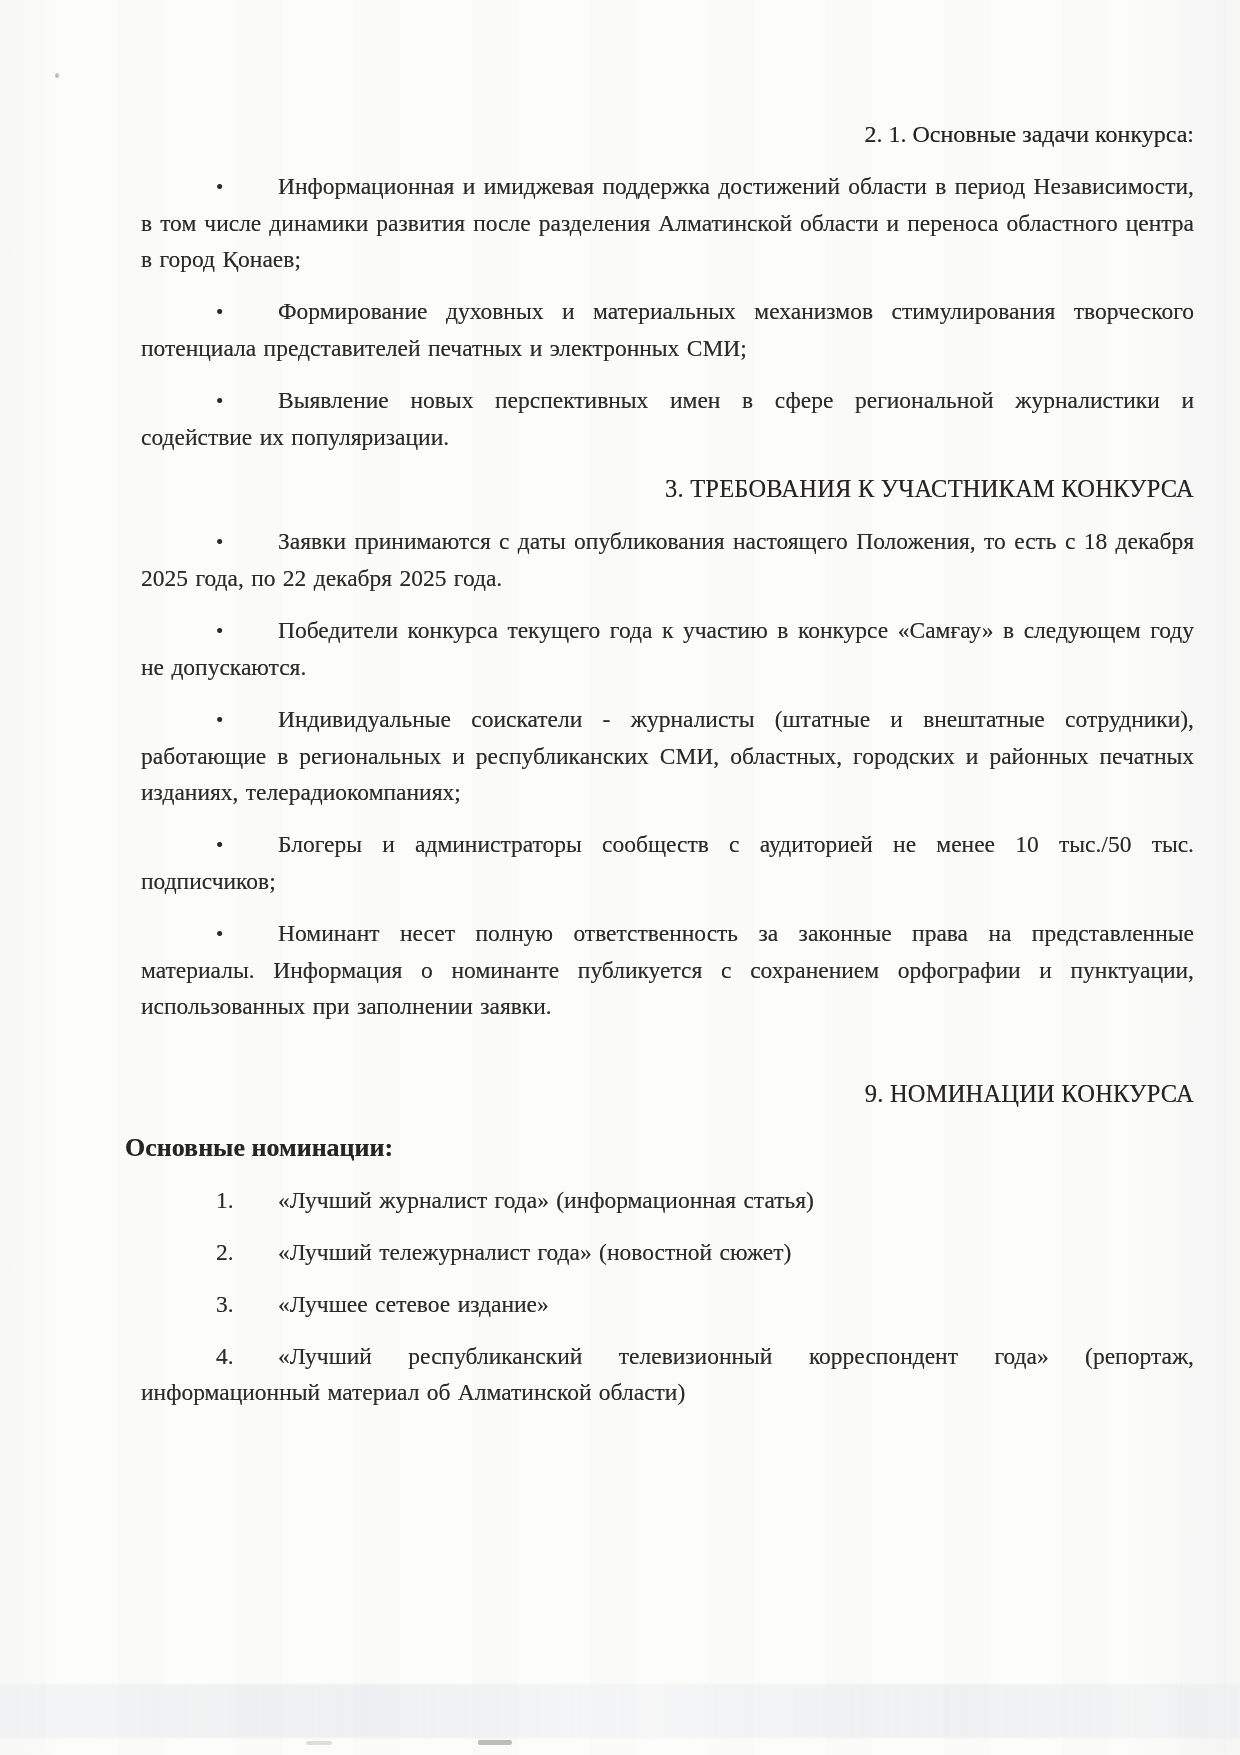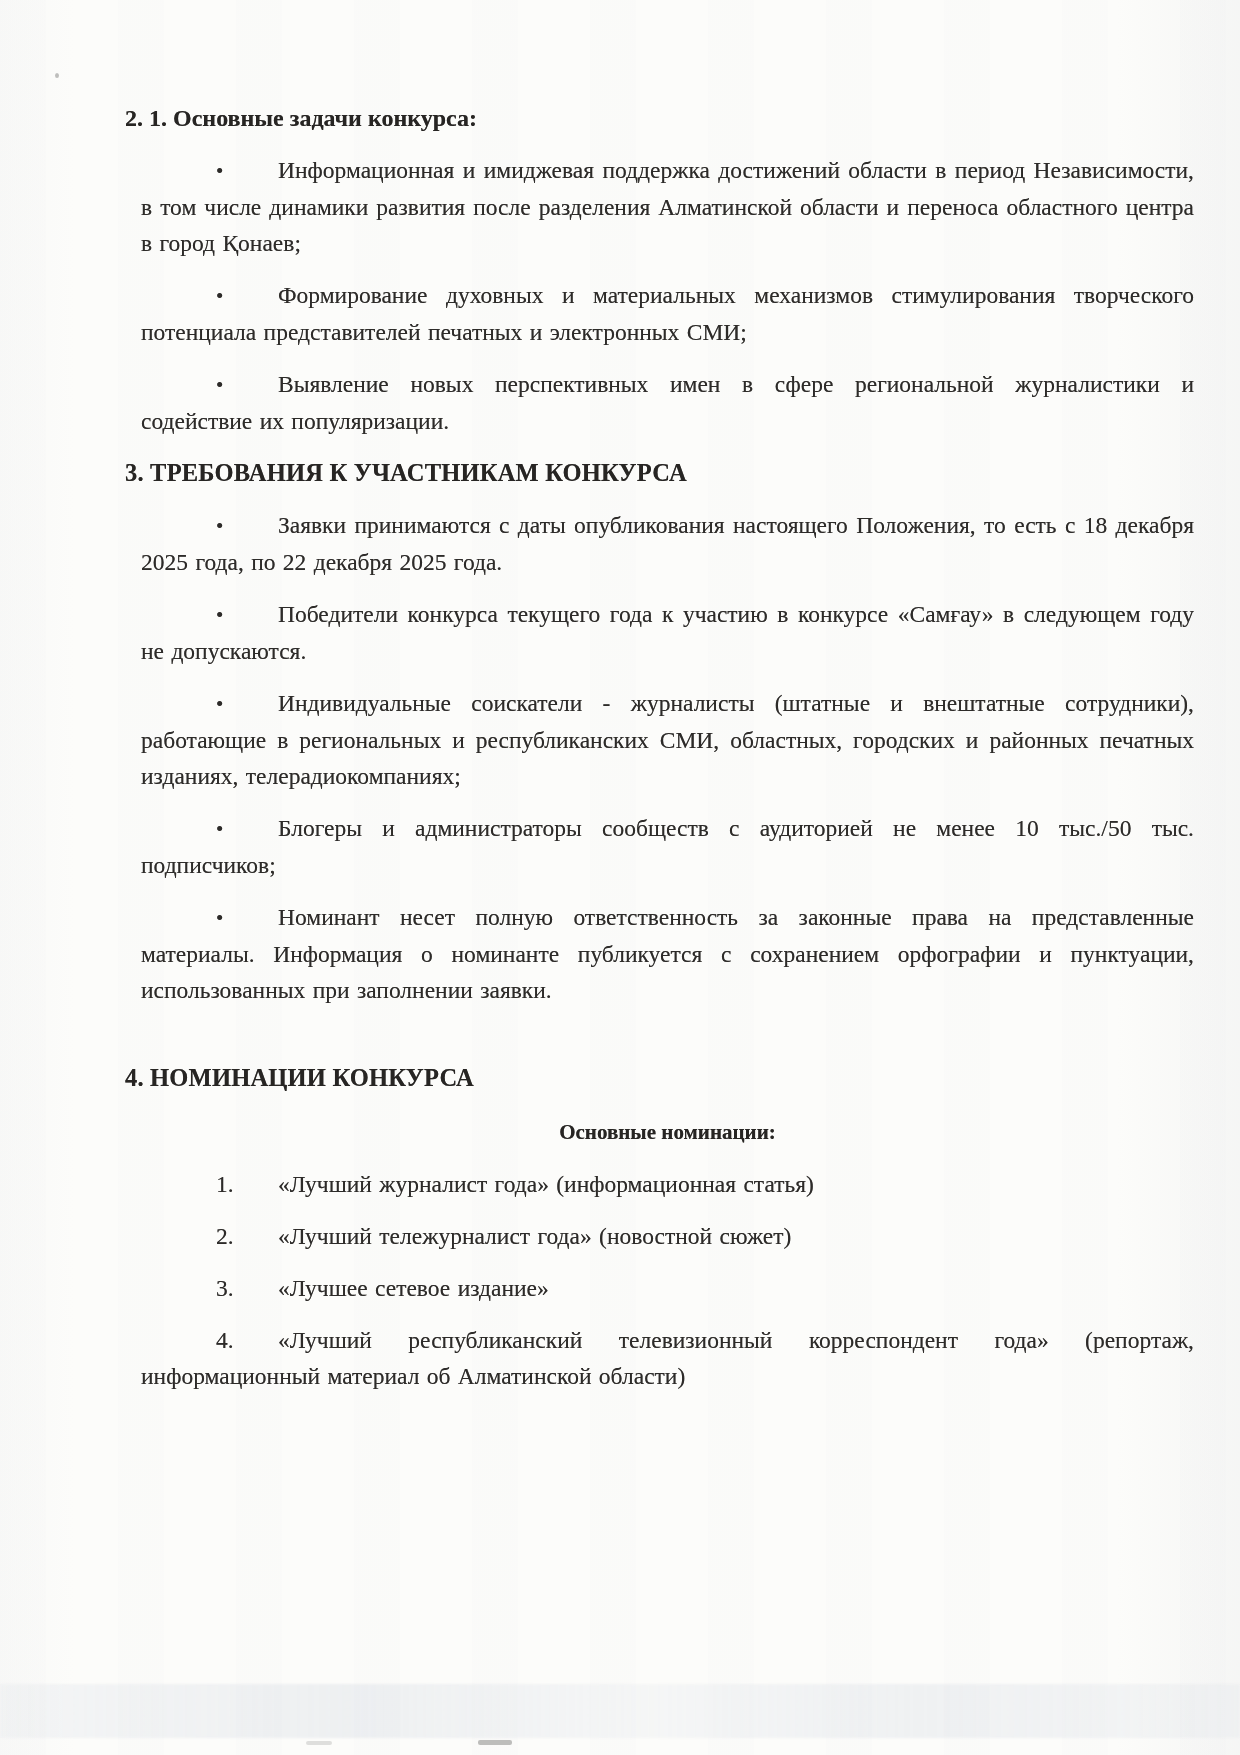--- a/index.html
+++ b/index.html
@@ -30,40 +30,40 @@
     word-spacing:1.5px;
     text-shadow:0 0 0.4px rgba(45,43,41,0.55);
   }
   .para .marker {
     display:inline-block;
     width:62px;
     text-indent:0;
   }
   .para .marker.dot { font-size:21px; }
   .hd {
-    margin:0;
-    text-align:left;
-    font-weight:bold;
+    margin:16px;
+    text-align:right;
+    font-weight:normal;
     font-size:24px;
     line-height:36px;
     color:#272523;
     text-shadow:0 0 0.4px rgba(39,37,35,0.6);
   }
   .hd.caps { font-size:24.5px; letter-spacing:0.2px; }
   .hd1 { margin-bottom:16px; }
   .hd2 { margin-top:14px; margin-bottom:10px; }
   .hd3 { margin-top:12px; margin-bottom:16px; }
   .hd4 { margin-top:52px; margin-bottom:18px; }
   .plain { text-indent:70px; }
   .lbl {
     margin:0;
-    font-size:21px;
+    font-size:26px;
     line-height:36px;
     font-weight:bold;
-    text-align:center;
+    text-align:left;
     text-indent:0;
     color:#272523;
     text-shadow:0 0 0.4px rgba(39,37,35,0.6);
   }
   
   .speck {
     position:absolute; left:55px; top:73px;
     width:4px; height:5px; border-radius:50%;
     background:#8d8d8b; opacity:0.55; filter:blur(0.5px);
   }
@@ -118,21 +118,21 @@
     <p class="para">
       <span class="marker dot">•</span><span>Индивидуальные соискатели - журналисты (штатные и внештатные сотрудники), работающие в региональных и республиканских СМИ, областных, городских и районных печатных изданиях, телерадиокомпаниях;</span>
     </p>
     <p class="para">
       <span class="marker dot">•</span><span>Блогеры и администраторы сообществ с аудиторией не менее 10 тыс./50 тыс. подписчиков;</span>
     </p>
     <p class="para">
       <span class="marker dot">•</span><span>Номинант несет полную ответственность за законные права на представленные материалы. Информация о номинанте публикуется с сохранением орфографии и пунктуации, использованных при заполнении заявки.</span>
     </p>
 
-    <h2 class="hd caps hd4">4. НОМИНАЦИИ КОНКУРСА</h2>
+    <h2 class="hd caps hd4">9. НОМИНАЦИИ КОНКУРСА</h2>
 
 
     <p class="lbl">Основные номинации:</p>
 
     <p class="para">
       <span class="marker">1.</span><span>«Лучший журналист года» (информационная статья)</span>
     </p>
     <p class="para">
       <span class="marker">2.</span><span>«Лучший тележурналист года» (новостной сюжет)</span>
     </p>

